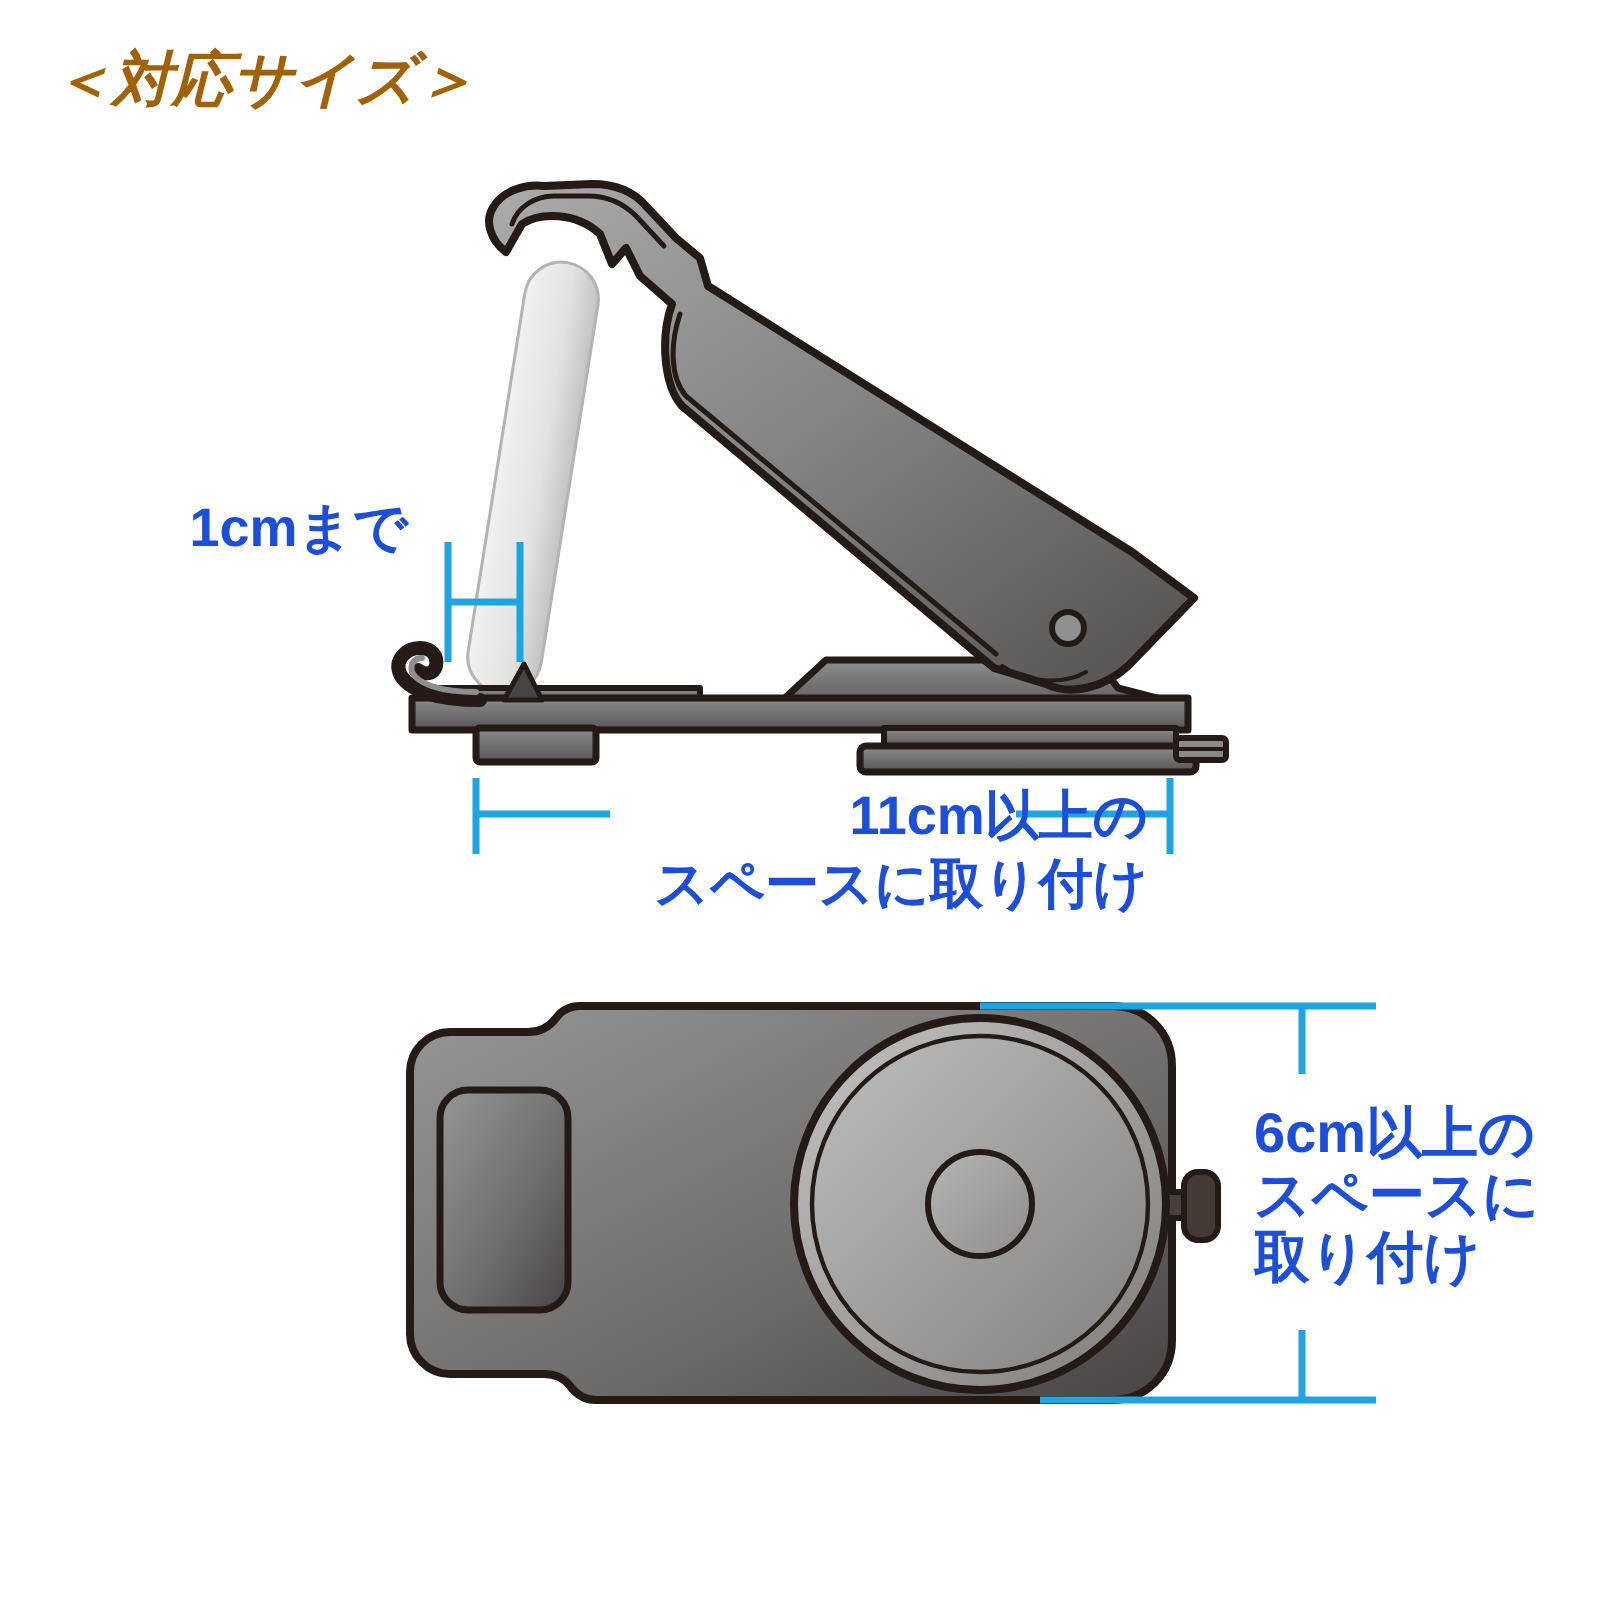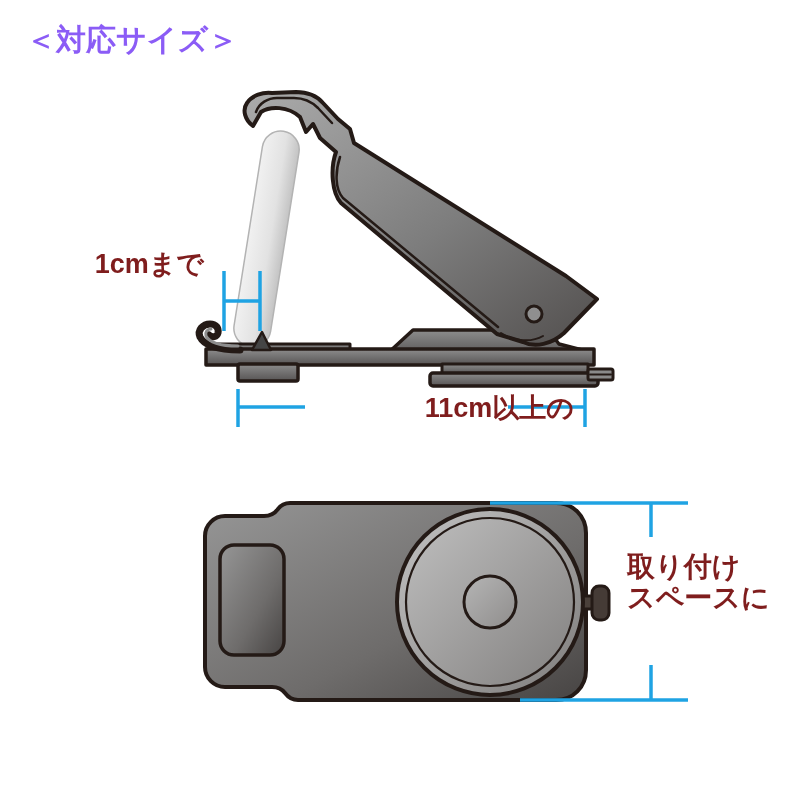--- a/index.html
+++ b/index.html
@@ -2,22 +2,22 @@
 <html><head>
 <meta charset="utf-8">
 <style>
   html,body{margin:0;padding:0;background:#ffffff;}
   #stage{
     position:relative;width:800px;height:800px;background:#ffffff;overflow:hidden;
     font-family:"Liberation Sans","DejaVu Sans",sans-serif;
   }
   #diagram-svg{position:absolute;left:0;top:0;}
   .txt{position:absolute;font-weight:bold;white-space:nowrap;}
-  #page-title{left:26px;top:20px;font-size:30px;color:#8b5cf6;letter-spacing:0px;}
-  .blue{color:#7f1d1d;}
+  #page-title{left:26px;top:20px;font-size:30px;color:#a16207;letter-spacing:0px;font-style:italic;}
+  .blue{color:#1d4ed8;}
   #clamp-label{left:16px;top:249px;width:188px;text-align:right;font-size:27px;line-height:30px;}
   #width-label{left:238px;top:391px;width:336px;text-align:right;font-size:27px;line-height:34px;}
   #depth-label{left:627px;top:551px;text-align:left;font-size:28px;line-height:31px;}
 </style>
 </head>
 <body>
 
 <div id="stage">
 
   <svg id="diagram-svg" width="800" height="800" viewBox="0 0 800 800">
@@ -151,20 +151,22 @@
   </svg>
 
   <div id="page-title" class="txt">＜対応サイズ＞</div>
 
   <div id="clamp-label" class="txt blue">
     <div>1cmまで</div>
   </div>
 
   <div id="width-label" class="txt blue">
     <div>11cm以上の</div>
+    <div>スペースに取り付け</div>
   </div>
 
   <div id="depth-label" class="txt blue">
+    <div>6cm以上の</div>
+    <div>スペースに</div>
     <div>取り付け</div>
-    <div>スペースに</div>
   </div>
 
 </div>
 
 </body></html>

